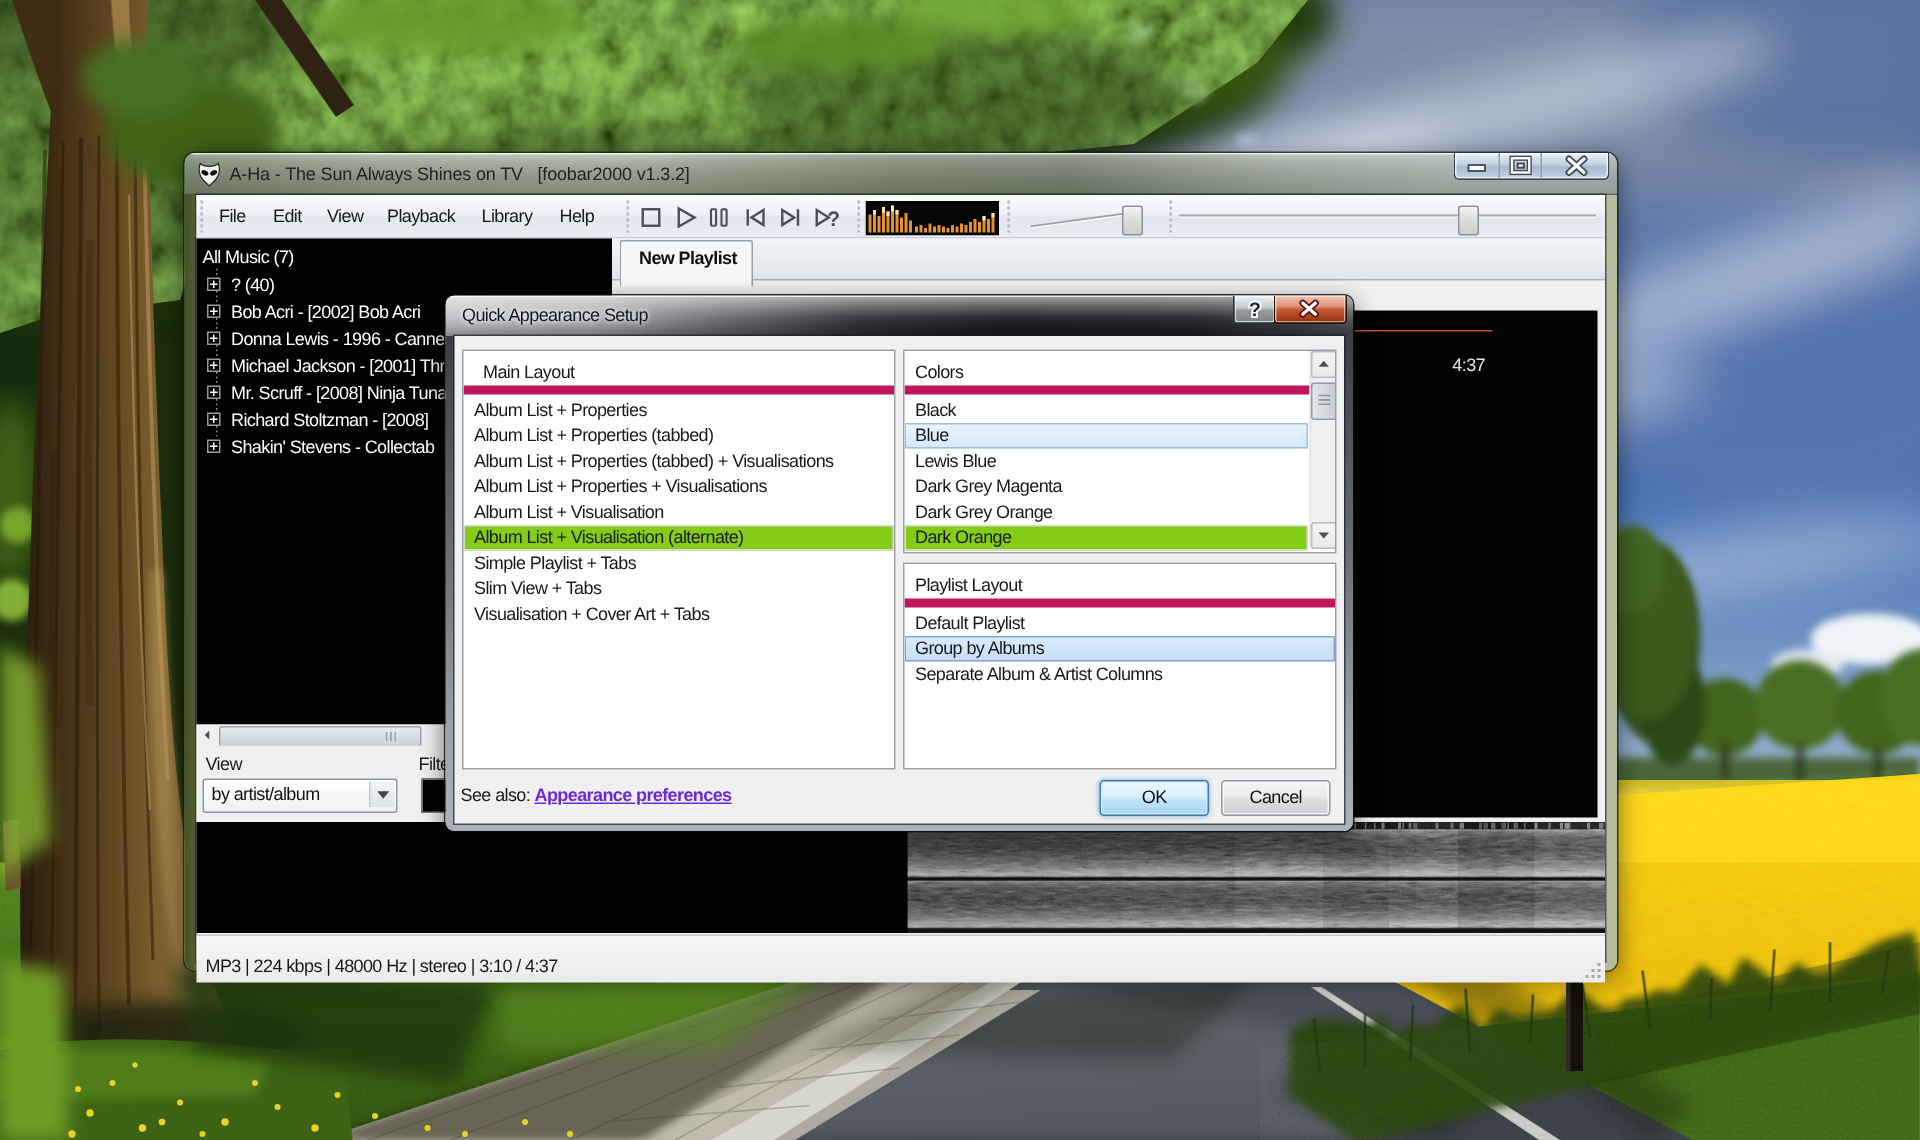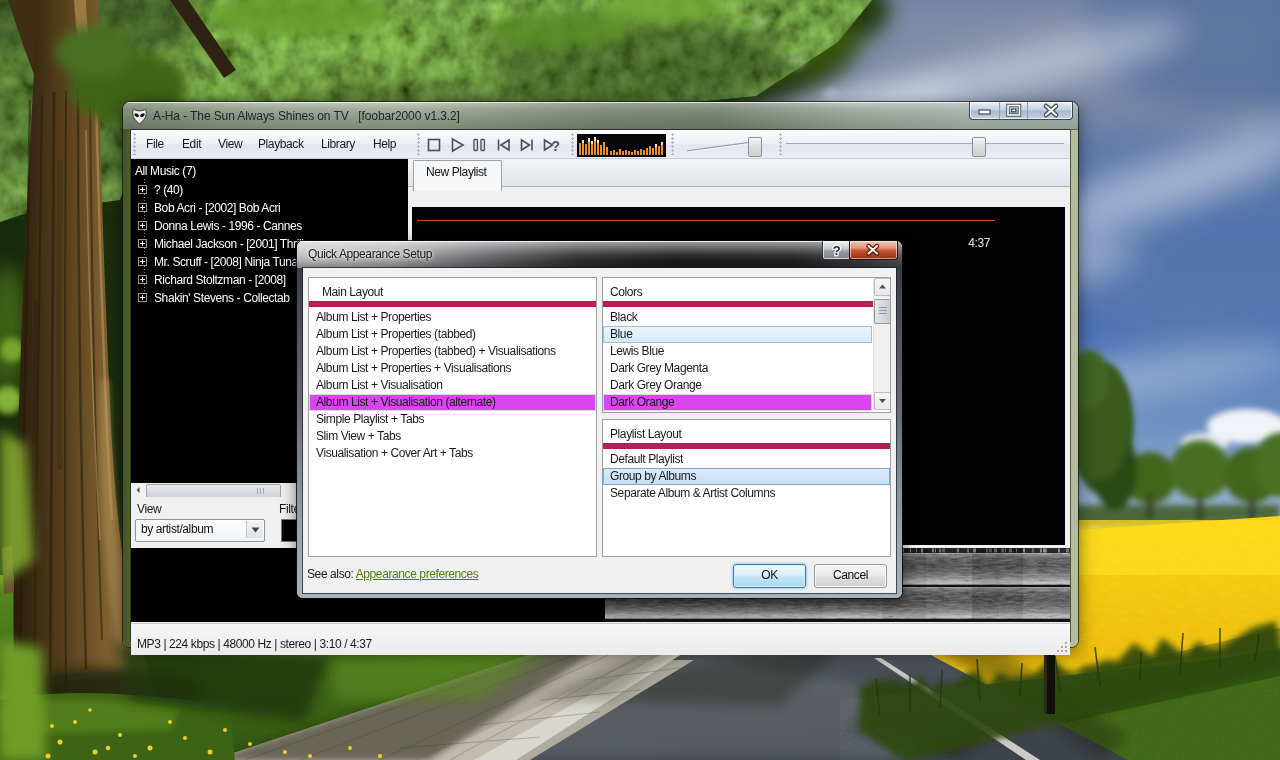--- a/index.html
+++ b/index.html
@@ -31,49 +31,49 @@
 .pbox::after{content:"";position:absolute;left:3px;top:1px;width:1px;height:5px;background:#fff;}
 .tvline{left:12.5px;top:20px;width:1px;height:112px;background-image:linear-gradient(to bottom,#888 1px,transparent 1px);background-size:1px 3px;}
 #mw-hscroll{left:0;top:353px;width:277px;height:14px;background:#f0f0f0;}
 .sbarrow{width:14px;height:14px;}
 .sbthumb{left:15px;top:1px;width:133px;height:12px;background:linear-gradient(to bottom,#e8eaed,#cdd2d8);border:1px solid #9ea4ad;border-radius:2px;}
 .sbthumb::after{content:"";position:absolute;left:110px;top:2.5px;width:7px;height:6px;background-image:linear-gradient(to right,#9ea4ad 1px,transparent 1px);background-size:3px 6px;}
 #mw-viewarea{left:0;top:367px;width:277px;height:51px;background:#f0f0f0;}
 #mw-combo{left:4px;top:22px;width:123px;height:19px;background:linear-gradient(to bottom,#ffffff,#f0f2f4);border:1px solid #8e959e;border-radius:2px;padding:2px 0 0 5px;color:#111;}
 #mw-combo-arrow{position:absolute;right:1px;top:1px;width:16px;height:17px;background:linear-gradient(to bottom,#f2f5f8,#dde3ea);border-left:1px solid #c0c6cd;display:flex;align-items:center;justify-content:center;}
 #mw-tabrow{left:277px;top:29px;width:662px;height:27px;background:linear-gradient(to bottom,#f2f4f7,#e0e5eb);border-bottom:1px solid #aab1ba;}
-#mw-tab{position:absolute;left:5px;top:1px;width:75px;height:26px;background:#f6f7f9;border:1px solid #9aa1ab;border-bottom:none;border-radius:2px 2px 0 0;padding:4px 0 0 12px;color:#111;}
+#mw-tab{position:absolute;left:5px;top:1px;width:75px;height:26px;background:#f6f7f9;border:1px solid #9aa1ab;border-bottom:none;border-radius:2px 2px 0 0;padding:4px 0 0 12px;color:#111;font-weight:bold;}
 #mw-plheader{left:281px;top:56px;width:653px;height:21px;background:linear-gradient(to bottom,#fdfdfe,#f2f3f5);border-bottom:1px solid #d8dadd;color:#3a3f47;margin-top:27px;}
 .hcol{position:absolute;top:4px;}
 .hsep{top:2px;width:1px;height:17px;background:#e0e2e6;}
 #mw-plbody{left:281px;top:77px;width:653px;height:338px;background:#020202;}
 #mw-vis{left:0;top:418px;width:939px;height:74px;background:#000;overflow:hidden;}
 #mw-status{left:0;top:493px;width:939px;height:18px;background:linear-gradient(to bottom,#f6f6f6,#ebebeb);border-top:1px solid #cacaca;padding-top:13px;color:#1a1a1a;}
 
-#dialog{left:297px;top:197px;width:605px;height:357px;font-size:12px;color:#1a1a1a;border-radius:6px;box-shadow:0 0 0 1px rgba(10,10,10,0.85),0 5px 16px rgba(0,0,0,0.6);margin-top:44px;}
+#dialog{left:297px;top:197px;width:605px;height:357px;font-size:12px;color:#1a1a1a;border-radius:6px;box-shadow:0 0 0 1px rgba(10,10,10,0.85),0 5px 16px rgba(0,0,0,0.6);}
 #dg-frame{left:0;top:0;right:0;bottom:0;border-radius:6px;overflow:hidden;box-shadow:inset 0 0 0 1px rgba(255,255,255,0.8);}
 #dg-frame::before{content:"";position:absolute;left:0;top:0;right:0;height:27px;background:linear-gradient(to bottom,rgba(255,255,255,0.60) 0%,rgba(255,255,255,0.32) 26%,rgba(255,255,255,0.08) 52%,rgba(0,0,0,0.10) 75%,rgba(0,0,0,0.30) 100%),linear-gradient(to right,#c0c2c5 0%,#a8aaad 16%,#6a6c70 30%,#2e3033 46%,#1a1c1f 62%,#202225 82%,#3a3d42 94%,#505357 100%);box-shadow:inset 0 1px 0 rgba(255,255,255,0.8);}
 #dg-frame::after{content:"";position:absolute;left:0;top:27px;right:0;bottom:0;background:linear-gradient(to bottom,#3a3e44 0%,#6a7077 45%,#9aa3ac 80%,#aab3bc 100%);}
 #dg-title{position:absolute;left:11px;top:6px;color:#14181c;text-shadow:0 0 3px rgba(255,255,255,0.9),0 0 6px rgba(255,255,255,0.7);white-space:nowrap;}
 #dg-help{left:525px;top:0;width:27px;height:18px;background:linear-gradient(to bottom,#f3f5f7,#c3c7cb 45%,#989ca0 55%,#7e8286);border:1px solid #2e3236;border-top:none;border-radius:0 0 3px 3px;box-shadow:inset 0 0 0 1px rgba(255,255,255,0.65);}
 #dg-close{left:552px;top:0;width:47px;height:18px;background:linear-gradient(to bottom,#eec4b4 0%,#e09880 38%,#c65a35 52%,#a8401d 82%,#8a2d10 100%);border:1px solid #2e1008;border-top:none;border-radius:0 0 3px 3px;box-shadow:inset 0 0 0 1px rgba(255,255,255,0.55);}
 #dg-client{left:6px;top:27px;width:593px;height:325px;background:#f0f0f0;box-shadow:0 0 0 1px rgba(25,28,32,0.7);}
 .lbox{background:#fff;border:1px solid #9aa0a8;overflow:hidden;}
 .lbox-h{height:16px;line-height:16px;padding:6px 0 1px 7px;border-bottom:6px solid #be185d;margin-bottom:2px;color:#1a1a1a;}
 .lrow{height:17px;line-height:17px;padding:0 0 0 7px;white-space:nowrap;position:relative;}
 .crows{margin-right:18px;}
 .crows .lrow{overflow:hidden;}
-.selg{background:#d946ef;box-shadow:inset 0 0 0 1px #d9d9d9;}
+.selg{background:#84cc16;box-shadow:inset 0 0 0 1px #d9d9d9;}
 .selb{background:linear-gradient(to bottom,#eaf4fd,#d4e9f9);box-shadow:inset 0 0 0 1px #9ebfdd;}
 .selbb{background:linear-gradient(to bottom,#dcebfc,#c4def5);box-shadow:inset 0 0 0 1px #84a7cc;}
 #dg-vscroll{position:absolute;right:0;top:0;width:16px;height:132px;background:#f0f0f0;border-left:1px solid #e2e2e2;}
 .vsb-btn{position:absolute;left:0;width:15px;height:16px;background:linear-gradient(to bottom,#f5f5f5,#e9eaec);border:1px solid #b8bcc2;border-radius:2px;}
 .vsb-thumb{position:absolute;left:0;top:21px;width:15px;height:23px;background:linear-gradient(to right,#e4e6e9,#c9cdd3);border:1px solid #9199a4;border-radius:2px;}
 .vsb-thumb::after{content:"";position:absolute;left:3.5px;top:7px;width:8px;height:7px;background-image:linear-gradient(to bottom,#8e96a1 1px,transparent 1px);background-size:8px 3px;}
-#dg-link{color:#4d7c0f;text-decoration:underline;}
+#dg-link{color:#6d28d9;text-decoration:underline;font-weight:bold;}
 .btn{width:71px;height:19px;text-align:center;padding-top:2.5px;border-radius:3px;color:#111;}
 #btn-ok{left:430px;top:296px;background:linear-gradient(to bottom,#ecf7fd,#dcf0fb 45%,#c0e4f8 55%,#a8d8f0);border:1px solid #3f7ca8;box-shadow:inset 0 0 0 1px #cfedfc,0 0 3px rgba(60,150,220,0.8);}
 #btn-cancel{left:511px;top:296px;background:linear-gradient(to bottom,#f4f4f4,#ededed 45%,#dedede 55%,#d0d0d0);border:1px solid #8e9aa5;box-shadow:inset 0 0 0 1px rgba(255,255,255,0.8);}
 </style>
 </head>
 <body>
 <div id="screen">
 <svg id="wall" width="1280" height="760" viewBox="0 0 1280 760">
 <defs>
 <linearGradient id="skyG" x1="0" y1="0" x2="0" y2="1">

